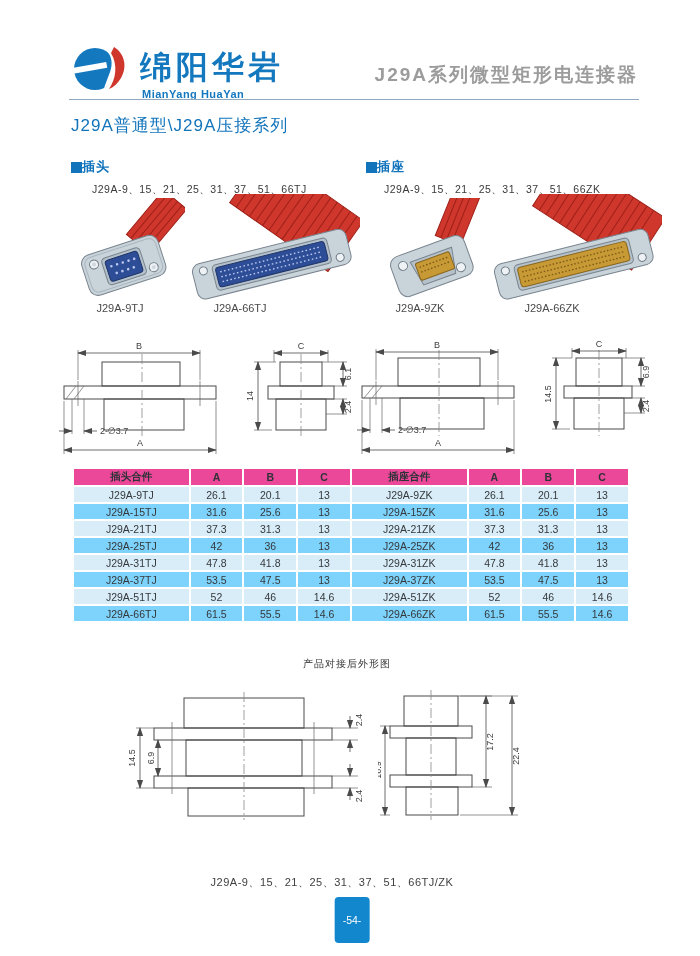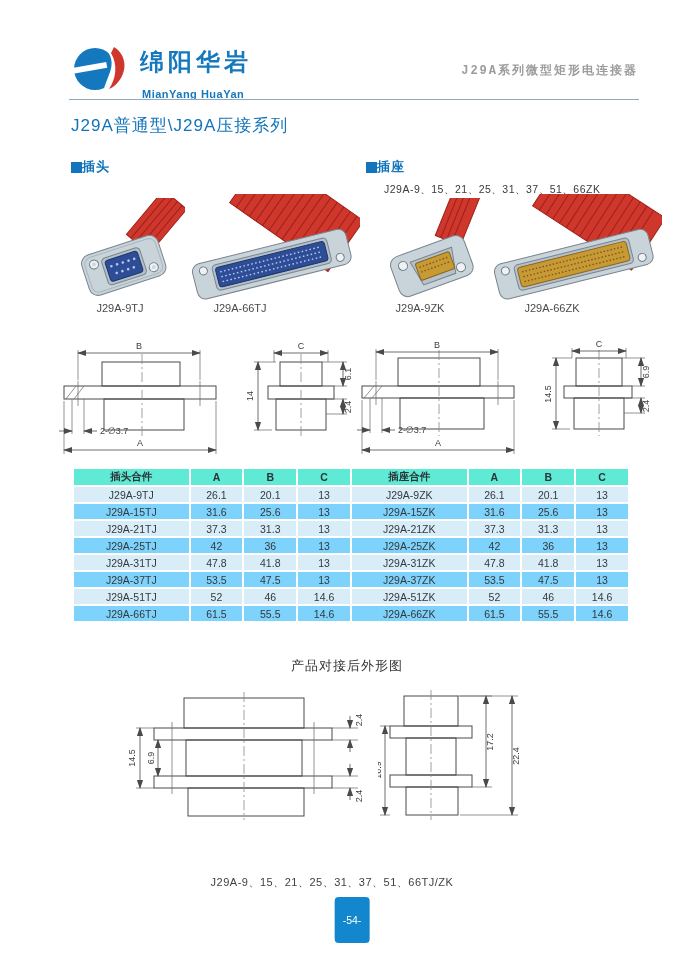--- a/index.html
+++ b/index.html
@@ -1,40 +1,40 @@
 <!DOCTYPE html>
 <html><head>
 <meta charset="utf-8">
 <style>
   html,body{margin:0;padding:0;background:#ffffff;}
   #page{position:relative;width:700px;height:956px;background:#ffffff;overflow:hidden;
         font-family:"Liberation Sans","DejaVu Sans",sans-serif;color:#3a3a3a;}
   .abs{position:absolute;}
 
   
-  .brand-cn{font-size:24px;font-weight:bold;color:#1478be;letter-spacing:4px;}
+  .brand-cn{font-size:32px;font-weight:bold;color:#1478be;letter-spacing:4px;}
   .brand-en{font-size:11px;font-weight:bold;color:#1478be;letter-spacing:.5px;}
-  .header-title{font-family:Liberation Mono, monospace;font-size:12px;
+  .header-title{font-family:Liberation Sans, sans-serif;font-size:19px;
                 font-weight:bold;color:#9c9c9c;letter-spacing:2px;}
   .divider{height:1px;background:#8fa8bf;}
 
   .section-title{font-size:17px;font-weight:normal;color:#1274bb;letter-spacing:1px;text-align:right;}
   .subhead{display:flex;align-items:center;}
   .bullet{width:11px;height:11px;background:#1274bb;}
   .subhead-label{font-size:13px;font-weight:bold;color:#1274bb;letter-spacing:1px;}
   .models{font-size:10.5px;color:#3a3a3a;letter-spacing:.5px;}
   .prod-label{font-size:11px;color:#4a4a4a;transform:translateX(-50%);white-space:nowrap;}
 
   
   table.spec{border-collapse:separate;border-spacing:2px;table-layout:fixed;width:558px;font-size:10.5px;}
-  table.spec th{background:#5eead4;color:#2e3338;font-weight:bold;height:14px;padding:1px 0;}
+  table.spec th{background:#ec4899;color:#2e3338;font-weight:bold;height:14px;padding:1px 0;}
   table.spec td{background:#d9edf9;color:#35383b;text-align:center;height:13px;padding:1px 0;}
   table.spec tr.dark td{background:#7dd3fc;margin-top:36px;}
 
-  .mated-title{font-size:13px;color:#333;text-align:center;letter-spacing:1px;}
+  .mated-title{font-size:10px;color:#333;text-align:center;letter-spacing:1px;}
   .caption{font-size:11px;color:#3f3f3f;text-align:center;letter-spacing:.5px;margin-top:44px;}
   .badge{background:#1287cd;color:#ffffff;font-size:10.5px;border-radius:4px;
          padding:17px 8px;transform:translateX(-50%);}
 
   svg text{font-family:"Liberation Sans","DejaVu Sans",sans-serif;font-size:9px;fill:#3c3c3c;}
   .oln{fill:none;stroke:#4a4a4a;stroke-width:1;}
   .thin{stroke:#666;stroke-width:0.7;fill:none;}
   .dim{stroke:#4a4a4a;stroke-width:0.8;fill:none;}
   .cline{stroke:#888;stroke-width:0.8;fill:none;stroke-dasharray:10 3 2 3;}
 </style>
@@ -53,20 +53,21 @@
   <div class="abs brand-en" style="left:142px;top:88px">MianYang HuaYan</div>
   <div class="abs header-title" style="right:62px;top:62px">J29A系列微型矩形电连接器</div>
   <div class="abs divider" style="left:69px;top:99px;width:570px"></div>
 
   <div class="abs section-title" style="left:71px;top:114px">J29A普通型\J29A压接系列</div>
 
   <div class="abs subhead" style="left:71px;top:158px">
     <span class="bullet"></span>
     <span class="subhead-label">插头</span>
   </div>
+  <div class="abs models" style="left:92px;top:183px">J29A-9、15、21、25、31、37、51、66TJ</div>
 
   <div class="abs subhead" style="left:366px;top:158px">
     <span class="bullet"></span>
     <span class="subhead-label">插座</span>
   </div>
   <div class="abs models" style="left:384px;top:183px">J29A-9、15、21、25、31、37、51、66ZK</div>
 
   <svg class="abs" style="left:70px;top:198px" width="115" height="102" viewBox="0 0 115 102">
     <g transform="rotate(40 80 30)">
       <rect x="66" y="-8" width="30" height="58" fill="#cf372c" stroke="#9e2018" stroke-width="1"></rect>

